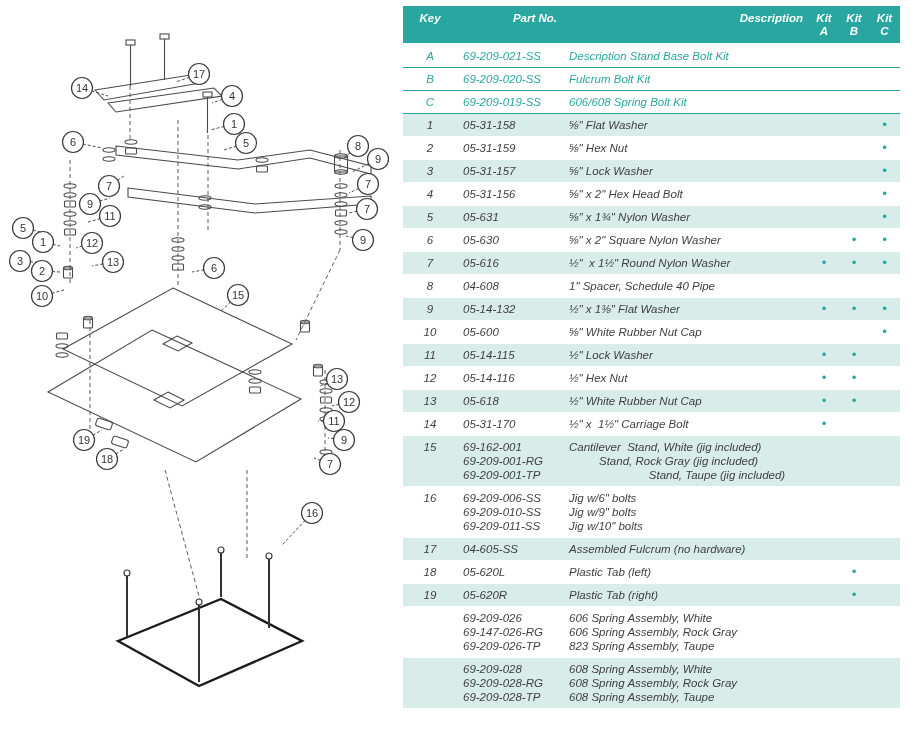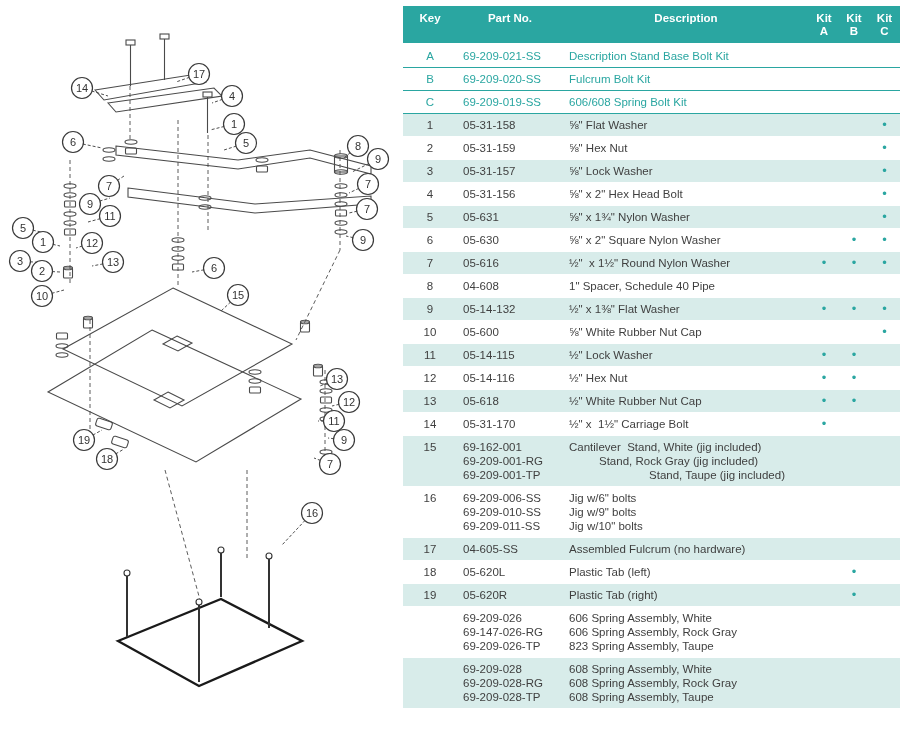--- a/index.html
+++ b/index.html
@@ -4,23 +4,23 @@
 <style>
   * { box-sizing: border-box; margin: 0; padding: 0; }
   html,body { width: 923px; height: 730px; background: #fff;
     font-family: "Liberation Sans", sans-serif; overflow: hidden; }
   .page { position: relative; width: 923px; height: 730px; }
 
   .diagram-area { position: absolute; left: 0; top: 0; width: 403px; height: 730px; }
 
   .parts-panel { position: absolute; left: 403px; top: 6px; width: 497px; }
   table.parts-table { border-collapse: collapse; table-layout: fixed; width: 497px;
-    font-size: 11.5px; color: var(--text, #3f3f3f); }
+    font-size: 11.5px; color: var(--text, #3f3f3f); font-style: italic; }
   .parts-table th { background: var(--accent, #2aa6a1); color: #fff; font-weight: bold;
-    text-align: center; vertical-align: top; padding: 6px 6px 5px 6px; font-size: 11.5px;
+    text-align: right; vertical-align: top; padding: 6px 6px 5px 6px; font-size: 11.5px;
     line-height: 13px; white-space: pre; border-bottom: 2px solid #fff; }
   .parts-table th.h-kit { text-align: center; padding-left: 0; padding-right: 0; margin-left: 36px; }
   .parts-table td { vertical-align: top; padding: 4px 6px; line-height: 14px;
     border-bottom: 1px solid #fff; }
   .parts-table td.c-key { text-align: center; }
   .parts-table td.c-kit { text-align: center; padding-left: 0; padding-right: 0; }
   tr.shaded td { background: var(--shade, #d8ecea); }
   tr.kit-row td { color: var(--accent, #2aa6a1); border-bottom: 1px solid var(--accent, #2aa6a1); }
   .c-desc div, .c-part div { white-space: pre-wrap; }
   .dot { color: var(--accent, #2aa6a1); font-size: 13px; line-height: 14px; }

